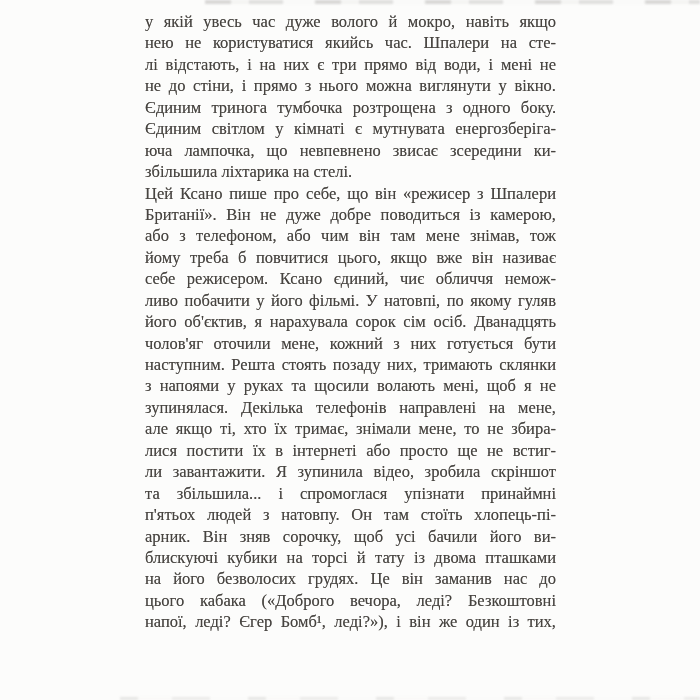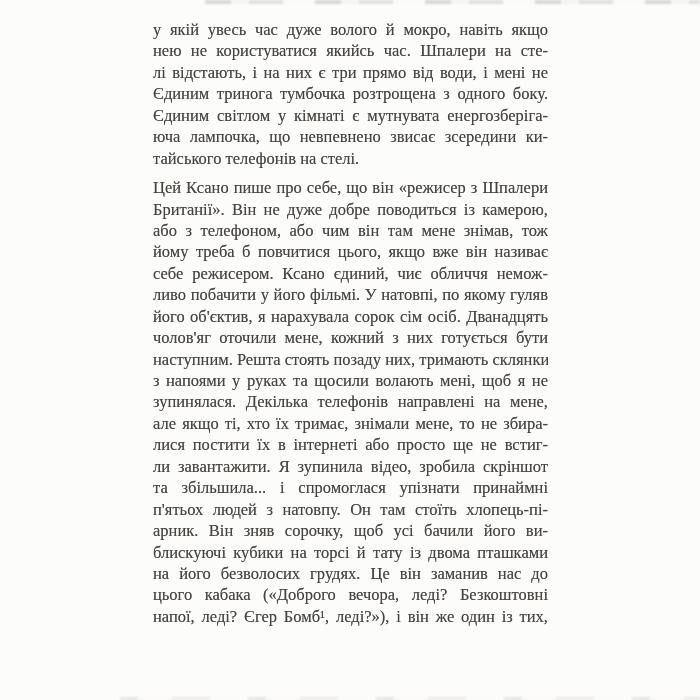--- a/index.html
+++ b/index.html
@@ -24,21 +24,21 @@
     left: 145px;
     top: 11px;
     width: 411px;
     color: #474440;
     font-size: 16.5px;
     line-height: 21.45px;
     text-rendering: optimizeLegibility;
     text-shadow: 0 0 0.6px rgba(71, 68, 64, 0.55);
   }
   .paragraph {
-    margin: 8px;
+    margin: 0;
     padding: 0;
   }
   .line {
     text-align: justify;
     text-align-last: justify;
     height: 21.45px;
     overflow: hidden;
     white-space: nowrap;
   }
   .line.last-left {
@@ -84,24 +84,25 @@
 <body>
 
 <div class="page">
   <div class="scan-artifact top"></div>
 
   <div class="text-block" id="text-block">
       <div class="paragraph">
         <div class="line">у якій увесь час дуже волого й мокро, навіть якщо</div>
         <div class="line">нею не користуватися якийсь час. Шпалери на сте-</div>
         <div class="line">лі відстають, і на них є три прямо від води, і мені не</div>
+        <div class="line">не до стіни, і прямо з нього можна виглянути у вікно.</div>
         <div class="line">Єдиним тринога тумбочка розтрощена з одного боку.</div>
         <div class="line">Єдиним світлом у кімнаті є мутнувата енергозберіга-</div>
         <div class="line">юча лампочка, що невпевнено звисає зсередини ки-</div>
-        <div class="line last-left">тайського телефонів на стелі.</div>
+        <div class="line last-left">збільшила ліхтарика на стелі.</div>
       </div>
       <div class="paragraph">
         <div class="line">Цей Ксано пише про себе, що він «режисер з Шпалери</div>
         <div class="line">Британії». Він не дуже добре поводиться із камерою,</div>
         <div class="line">або з телефоном, або чим він там мене знімав, тож</div>
         <div class="line">йому треба б повчитися цього, якщо вже він називає</div>
         <div class="line">себе режисером. Ксано єдиний, чиє обличчя немож-</div>
         <div class="line">ливо побачити у його фільмі. У натовпі, по якому гуляв</div>
         <div class="line">його об'єктив, я нарахувала сорок сім осіб. Дванадцять</div>
         <div class="line">чолов'яг оточили мене, кожний з них готується бути</div>

